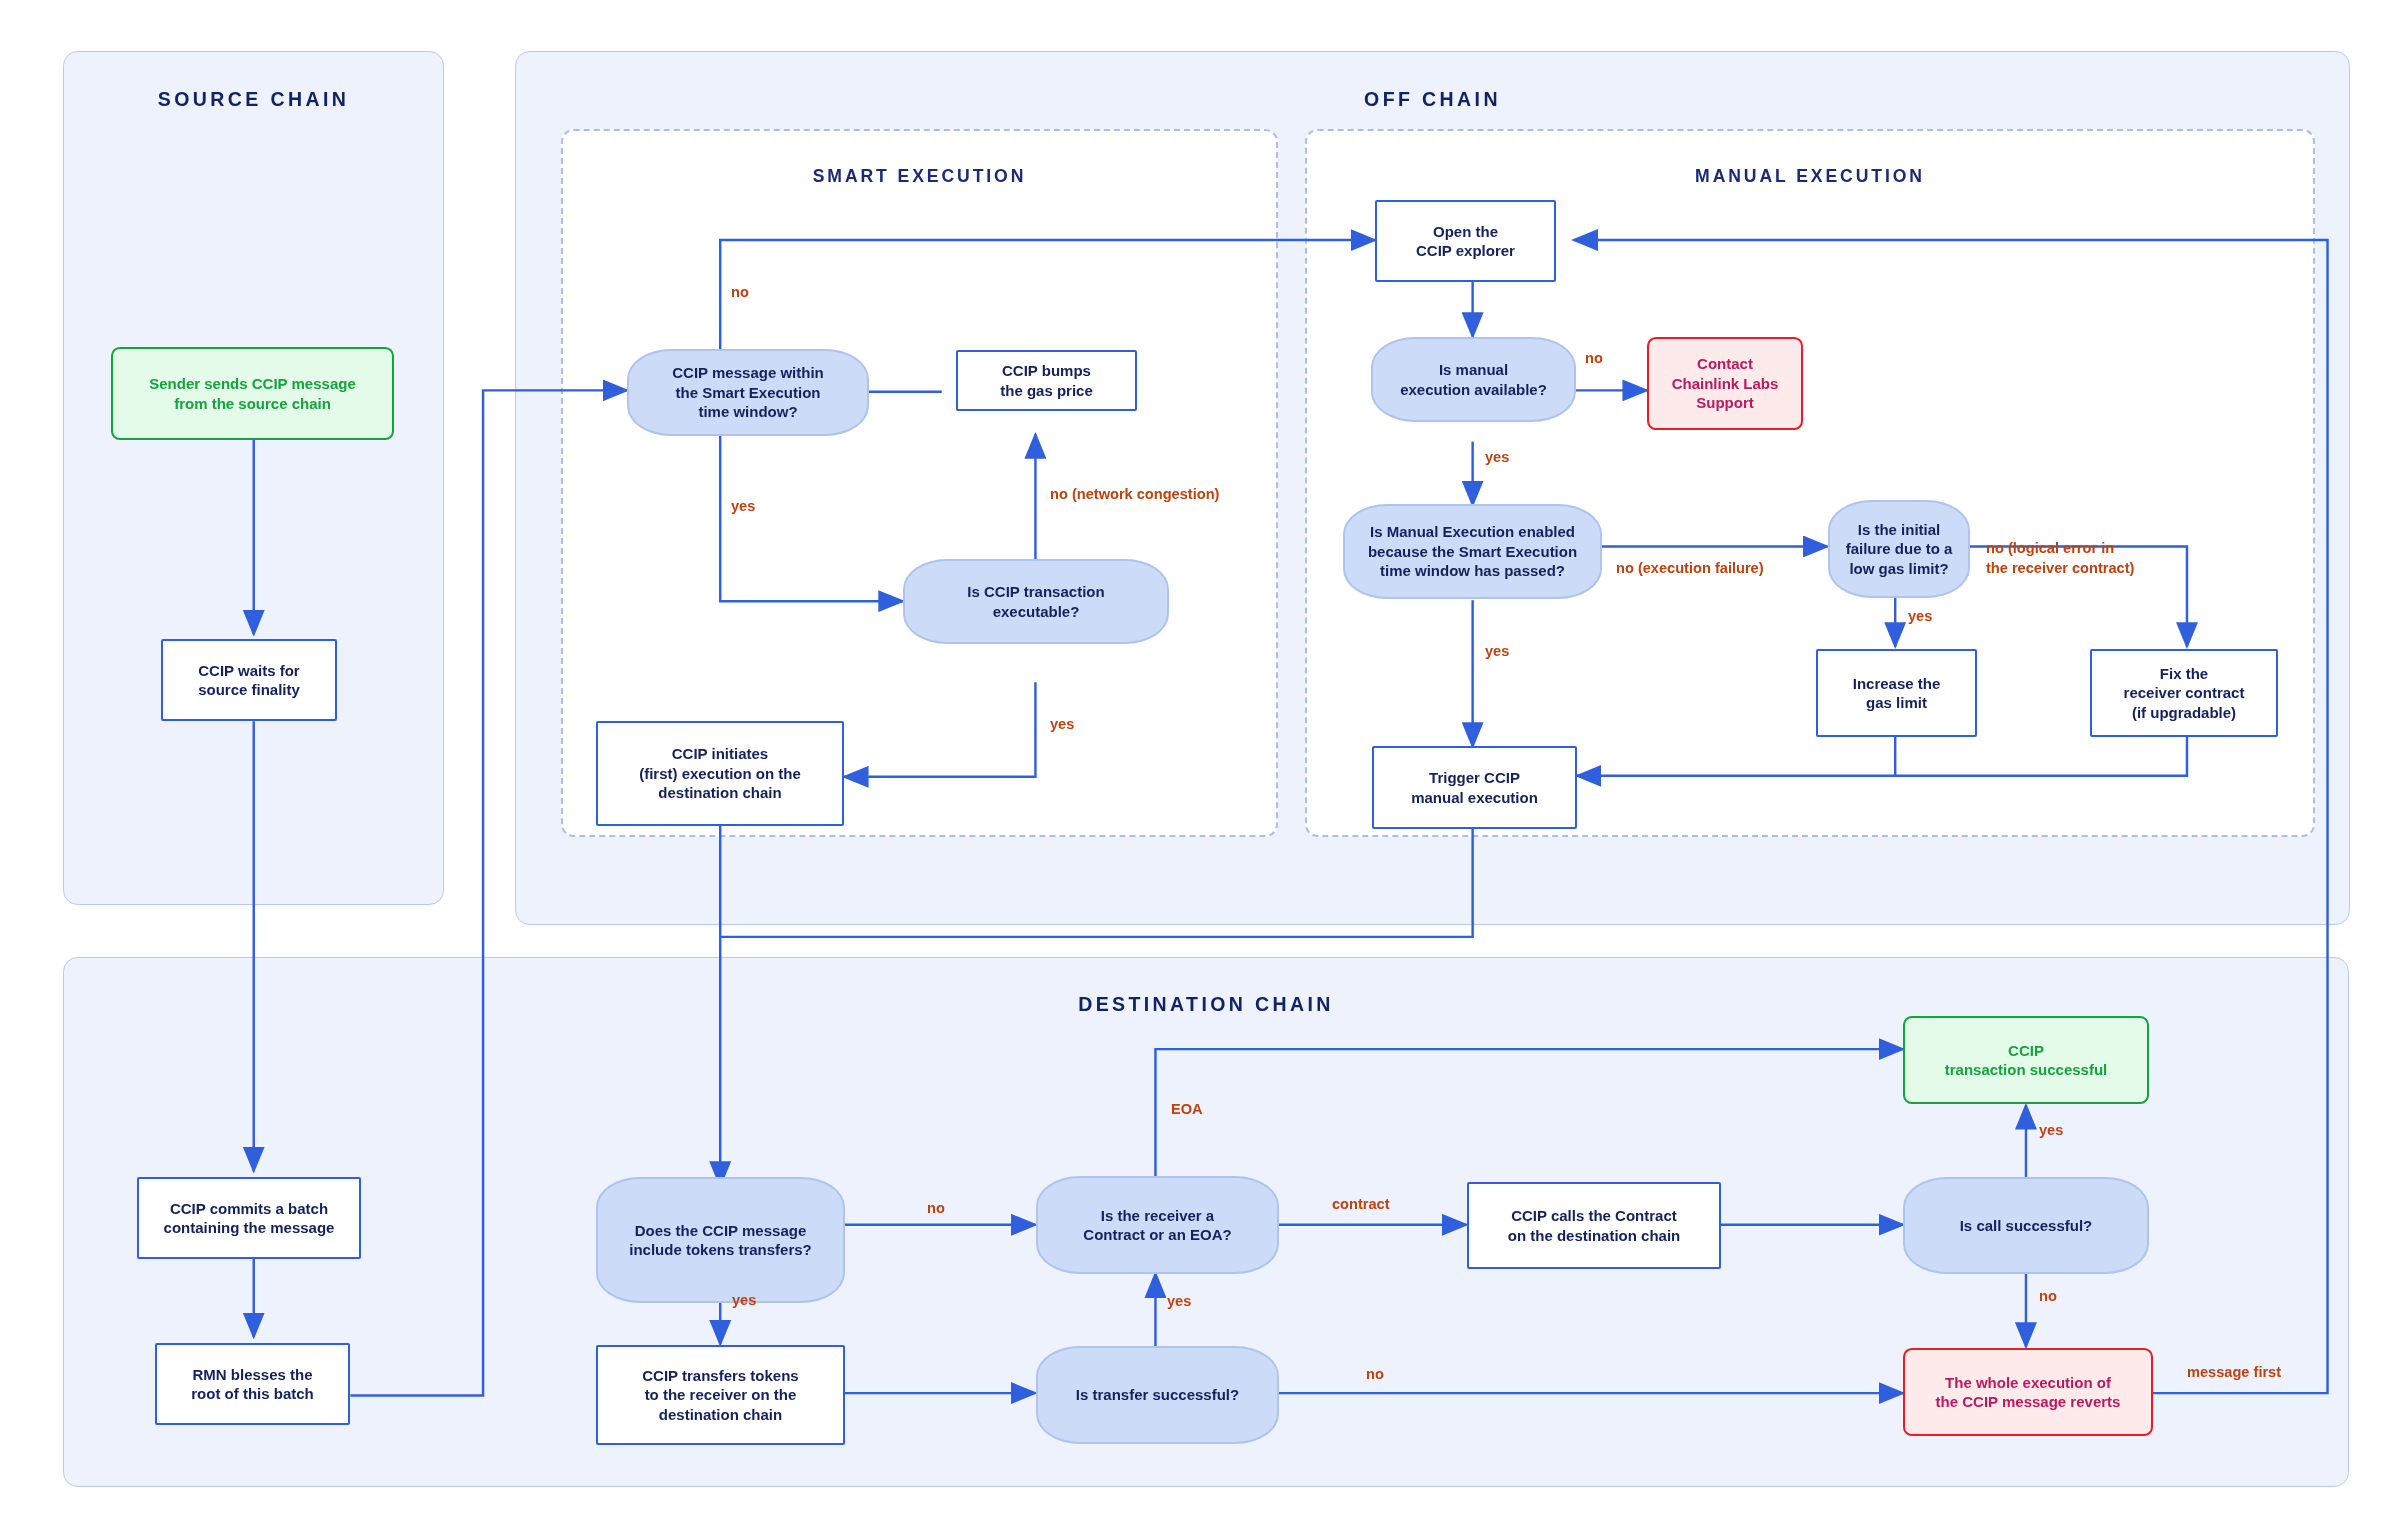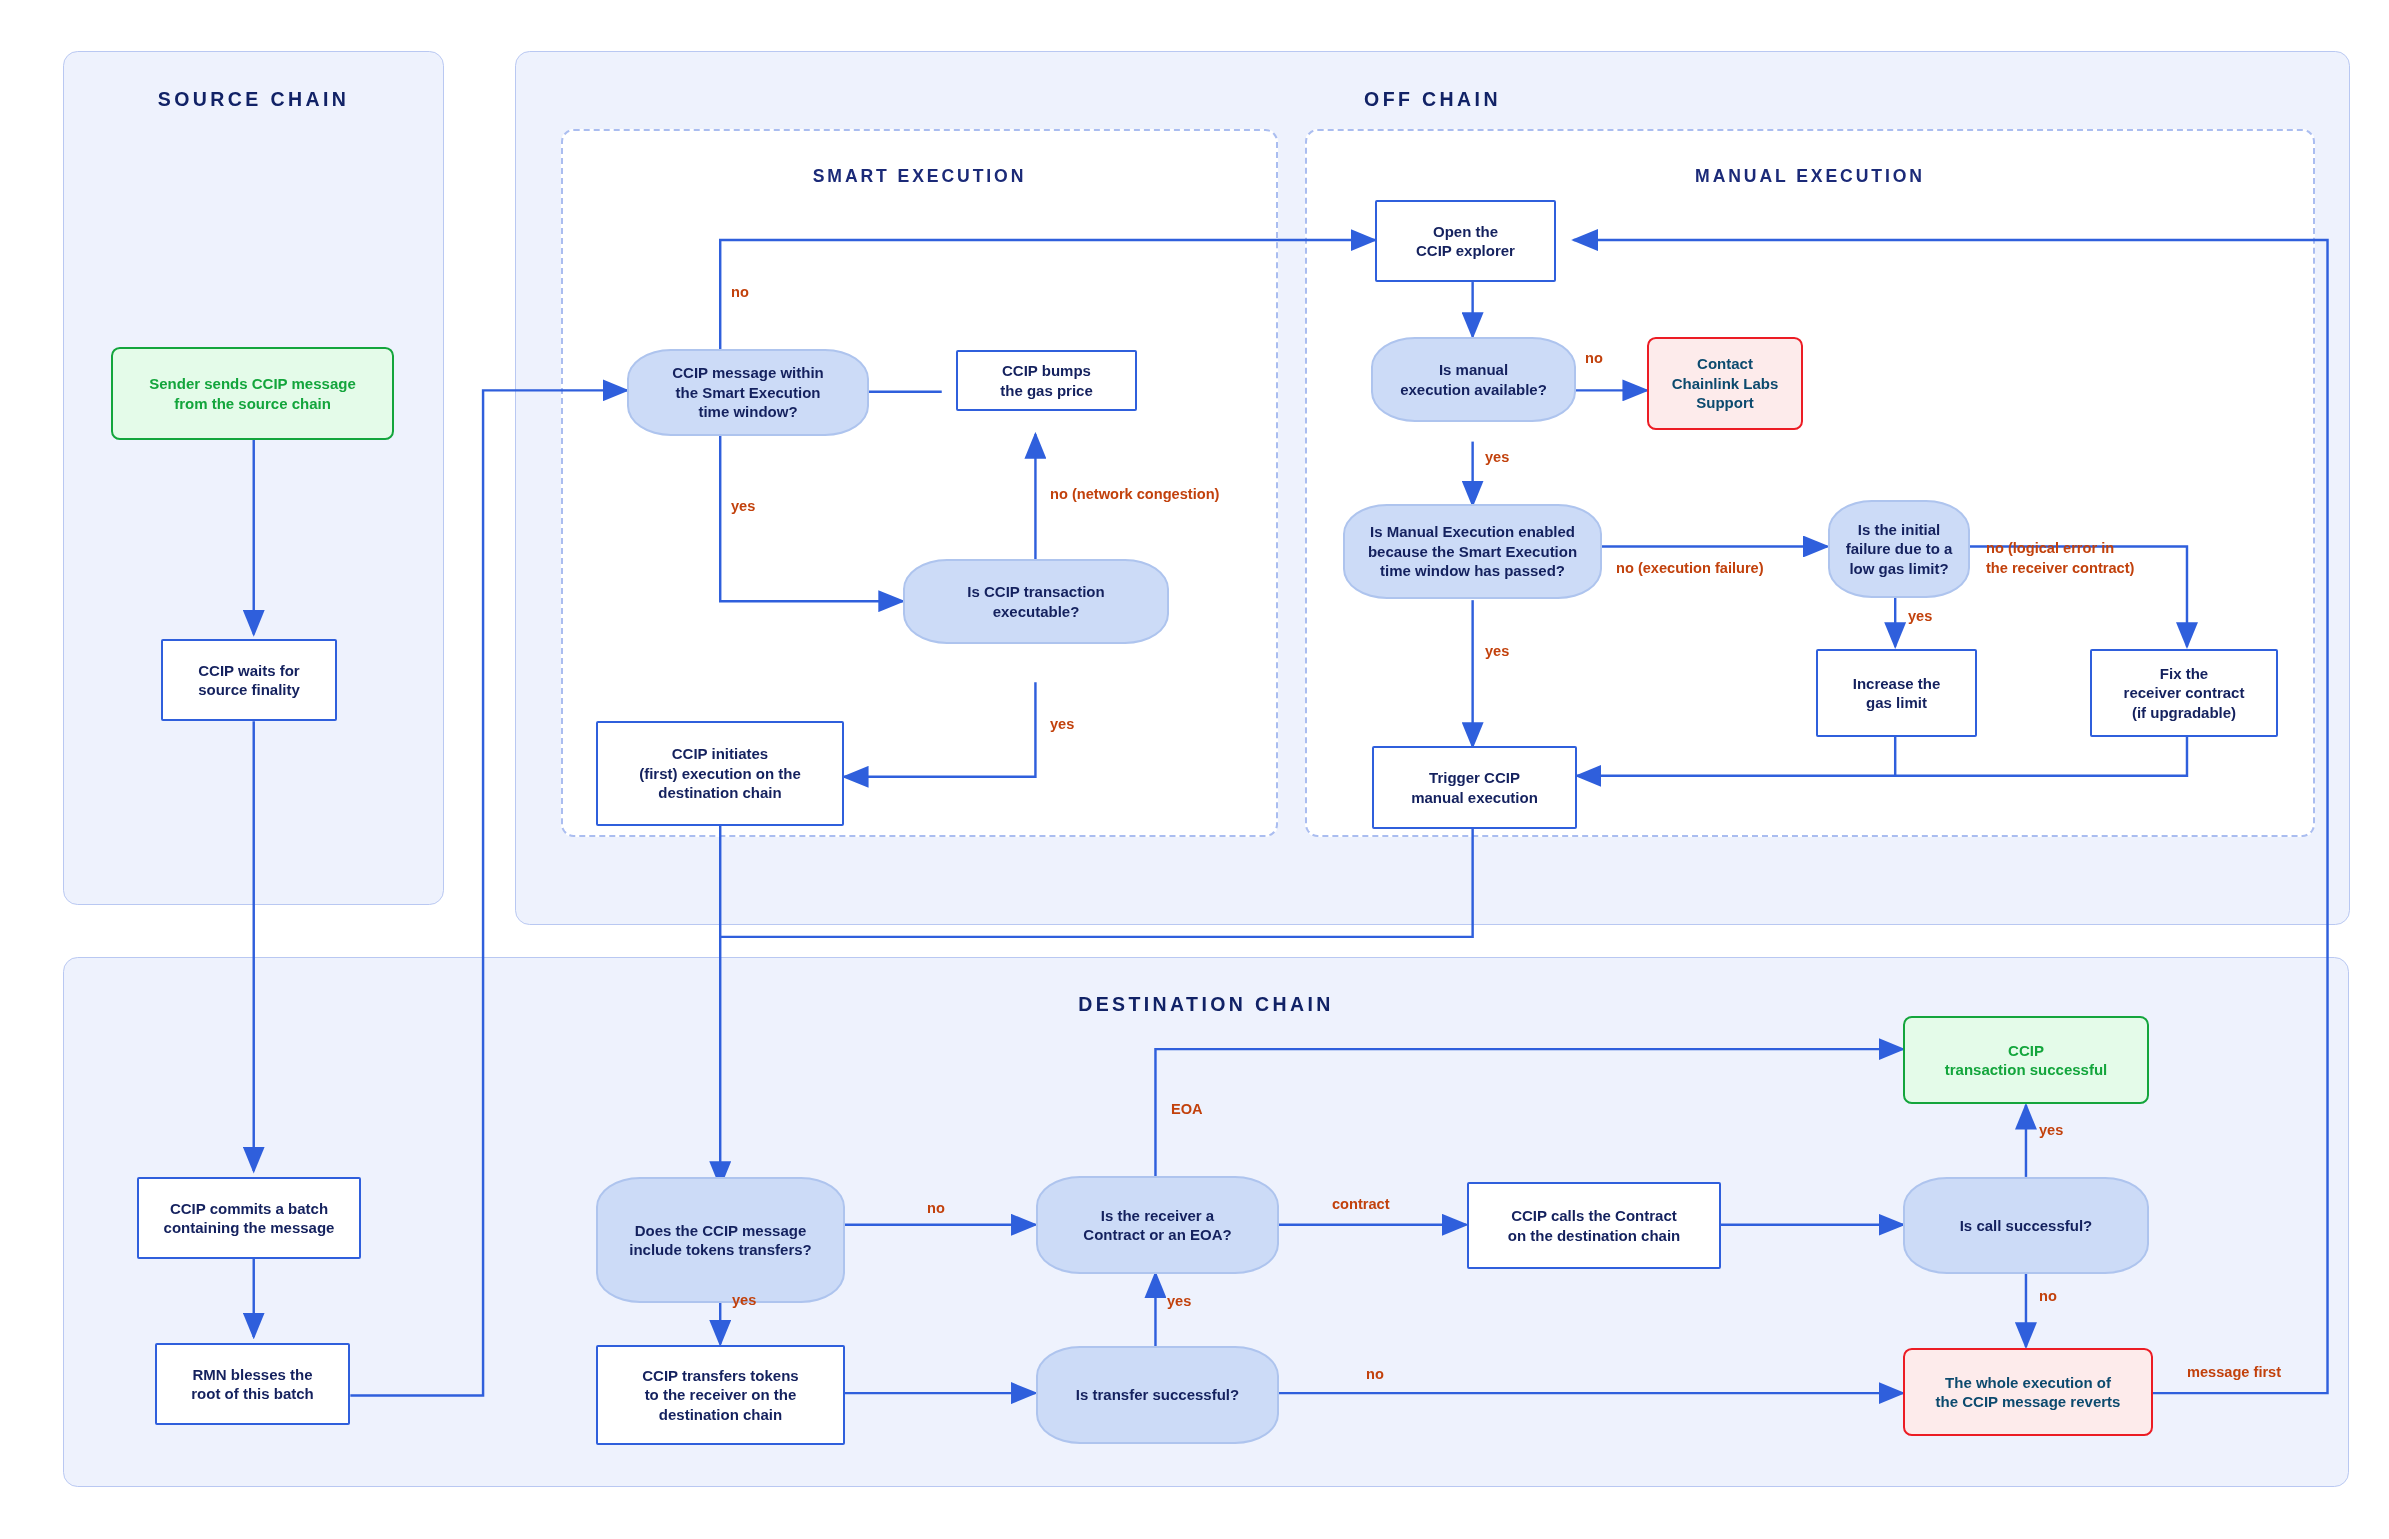--- a/index.html
+++ b/index.html
@@ -71,21 +71,21 @@
   .good{
     background:#e4fbe9;
     border:2px solid #13a53c;
     border-radius:8.8px;
     color:#13a53c;
   }
   .bad{
     background:#fdebeb;
     border:2px solid #ec1c24;
     border-radius:8.8px;
-    color:#0c4a6e;
+    color:#be185d;
   }
 
   
   .edges{
     position:absolute;left:0;top:0;width:2389px;height:1539px;
     z-index:3;pointer-events:none;
   }
   .elabel{
     position:absolute;
     color:#c2410c;

